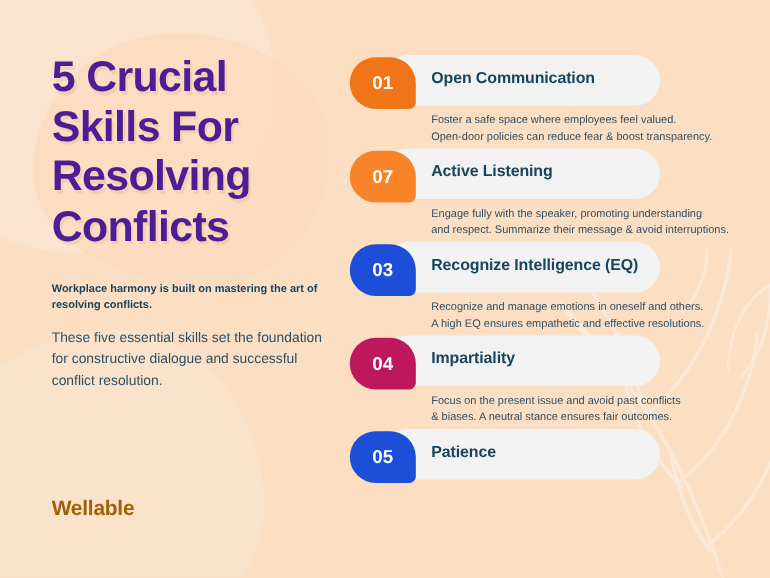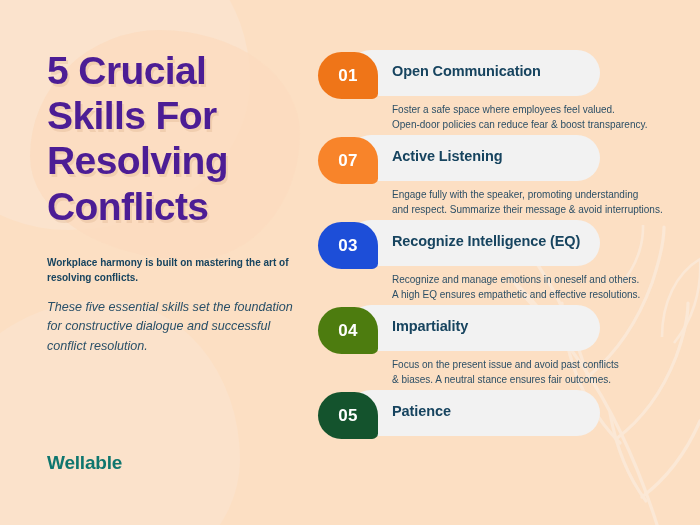--- a/index.html
+++ b/index.html
@@ -86,27 +86,26 @@
     color: #17445f;
     font-size: 10px;
     line-height: 1.55;
     font-weight: bold;
   }
   .caption {
     margin: 12px 0 0 0;
     color: #2a5068;
     font-size: 12.6px;
     line-height: 1.55;
-    font-style: italic;
   }
   .logo {
     position: absolute;
     left: 47px;
     top: 452px;
-    color: #0f766e;
+    color: #a16207;
     font-size: 19px;
     font-weight: bold;
     letter-spacing: -0.2px;
   }
 
   
   .list-col {
     position: absolute;
     left: 318px;
     top: 50px;
@@ -217,26 +216,26 @@
     <div class="skill-item">
       <div class="skill-card"></div>
       <div class="skill-badge" style="background: #1d4ed8;">03</div>
       <div class="skill-title">Recognize Intelligence (EQ)</div>
       <div class="skill-desc">Recognize and manage emotions in oneself and others.
 A high EQ ensures empathetic and effective resolutions.</div>
     </div>
 
     <div class="skill-item">
       <div class="skill-card"></div>
-      <div class="skill-badge" style="background: #4d7c0f;">04</div>
+      <div class="skill-badge" style="background: #be185d;">04</div>
       <div class="skill-title">Impartiality</div>
       <div class="skill-desc">Focus on the present issue and avoid past conflicts
 &amp; biases. A neutral stance ensures fair  outcomes.</div>
     </div>
 
     <div class="skill-item">
       <div class="skill-card"></div>
-      <div class="skill-badge" style="background: #14532d;">05</div>
+      <div class="skill-badge" style="background: #1d4ed8;">05</div>
       <div class="skill-title">Patience</div>
     </div>
 
   </div>
 </div>
 
 </body></html>

